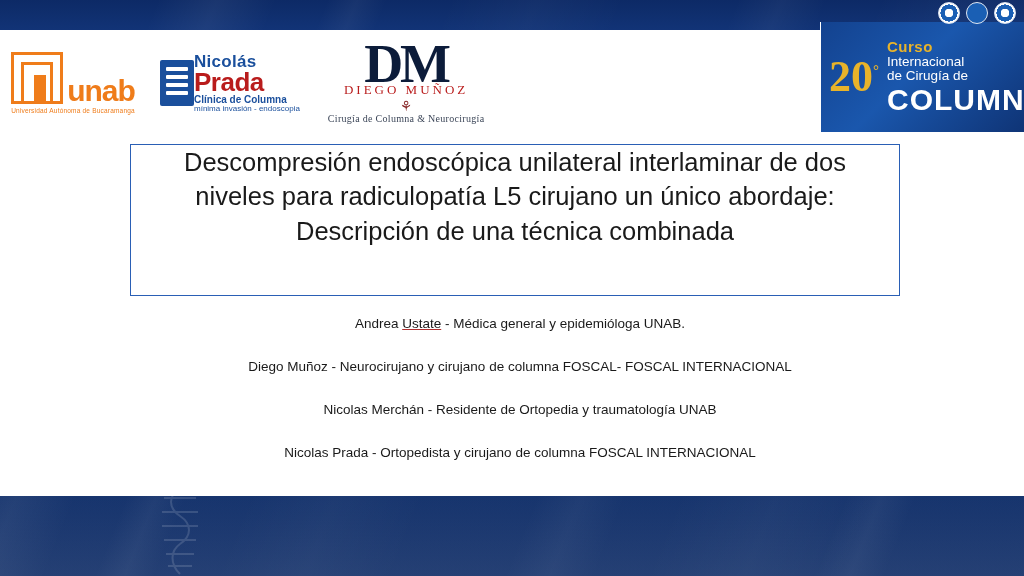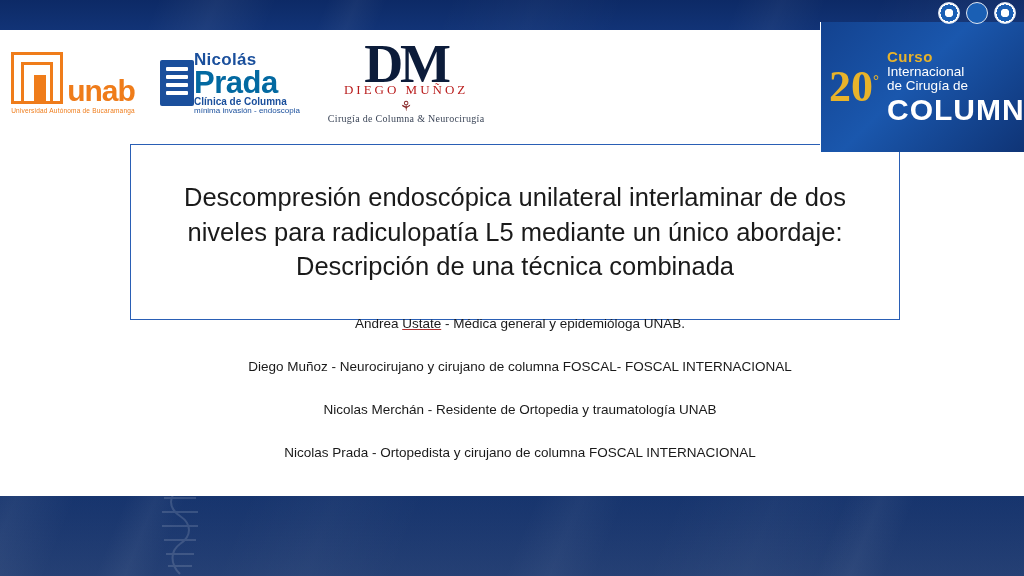--- a/index.html
+++ b/index.html
@@ -95,37 +95,37 @@
   }
   .prada-mark span {
     position: absolute; left: 6px; width: 22px; height: 4px; background: #fff; border-radius: 1px;
   }
   .prada-mark span:nth-child(1){ top: 7px; }
   .prada-mark span:nth-child(2){ top: 15px; }
   .prada-mark span:nth-child(3){ top: 23px; }
   .prada-mark span:nth-child(4){ top: 31px; }
   .prada-text { line-height: 1; }
   .prada-n { font-size: 17px; color: #1a4f9c; font-weight: bold; letter-spacing: .3px;}
-  .prada-p { font-size: 31px; color: #0369a1; font-weight: bold; letter-spacing: -.5px; line-height: .95; }
+  .prada-p { font-size: 26px; color: #b91c1c; font-weight: bold; letter-spacing: -.5px; line-height: .95; }
   .prada-c { font-size: 10px; color: #1a4f9c; font-weight: bold; }
   .prada-s { font-size: 8px; color: #1a4f9c; }
 
   
   .dm { margin-left: 28px; text-align: center; }
   .dm-mono {
     font-family: "Liberation Serif", serif; font-size: 54px; color: #0c1c3a;
     font-weight: bold; line-height: .85; letter-spacing: -3px;
   }
   .dm-name { font-family: "Liberation Serif", serif; font-size: 13px; color: #b91c1c; letter-spacing: 3px; margin-top: -6px;}
   .dm-sym { color: #8a2b2b; font-size: 14px; line-height: 1; margin-top: 1px;}
   .dm-sub { font-family: "Liberation Serif", serif; font-size: 10px; color: #3c4658; letter-spacing: .3px; }
 
   
   .badge {
-    position: absolute; right: 0; top: 22px; width: 204px; height: 130px;
+    position: absolute; right: 0; top: 22px; width: 204px; height: 110px;
     background: linear-gradient(135deg, #13428f 0%, #1a57ad 45%, #0f3476 100%);
     display: flex; align-items: center; z-index: 5;
     border-left: 1px solid #ffffff;
   }
   .badge-20 {
     font-family: "Liberation Serif", serif;
     font-size: 44px; font-weight: bold; color: #e8b32a; margin-left: 8px; line-height: 1;
   }
   .badge-20 sup { font-size: 15px; }
   .badge-spine {
@@ -135,23 +135,23 @@
   .badge-curso { color: #e8b32a; font-size: 15px; font-weight: bold; letter-spacing: .5px;}
   .badge-l { font-size: 13.5px; }
   .badge-col { font-size: 30px; font-weight: bold; letter-spacing: 1px; line-height: 1; margin-top: 1px;}
 
   
   .content {
     position: absolute; left: 0; top: 136px; width: 1024px; height: 360px;
     background: #ffffff; z-index: 3;
   }
   .titlebox {
-    position: absolute; left: 130px; top: 8px; width: 770px; height: 176px;
+    position: absolute; left: 130px; top: 8px; width: 770px; height: 152px;
     border: 1px solid #2a5fb5;
-    display: flex; align-items: center; justify-content: center;
+    display: flex; align-items: flex-start; justify-content: center;
     padding: 0 14px;
   }
   .titlebox h1 {
     margin: 0; text-align: center;
     font-size: 25.5px; font-weight: normal; color: #1a1a1a; line-height: 1.35;
   }
   .authors {
     position: absolute; left: 8px; top: 180px; width: 1024px;
     text-align: center;
   }
@@ -239,21 +239,21 @@
       <div class="badge-l">de Cirugía de</div>
       <div class="badge-col">COLUMNA</div>
     </div>
   </div>
 
   <div class="content">
 
     <div class="titlebox">
       <h1>
         <span>Descompresión endoscópica unilateral interlaminar de dos</span><br>
-        <span>niveles para radiculopatía L5 mediante un único abordaje:</span><br>
+        <span>niveles para radiculopatía L5 cirujano un único abordaje:</span><br>
         <span>Descripción de una técnica combinada</span>
       </h1>
     </div>
 
     <div class="authors">
       <div class="author">
         <span>Andrea </span><span class="u">Ustate</span><span> - Médica general y epidemióloga  UNAB.</span>
       </div>
       <div class="author">Diego Muñoz - Neurocirujano y cirujano de columna FOSCAL- FOSCAL INTERNACIONAL</div>
       <div class="author">Nicolas Merchán -  Residente de Ortopedia y traumatología UNAB</div>

